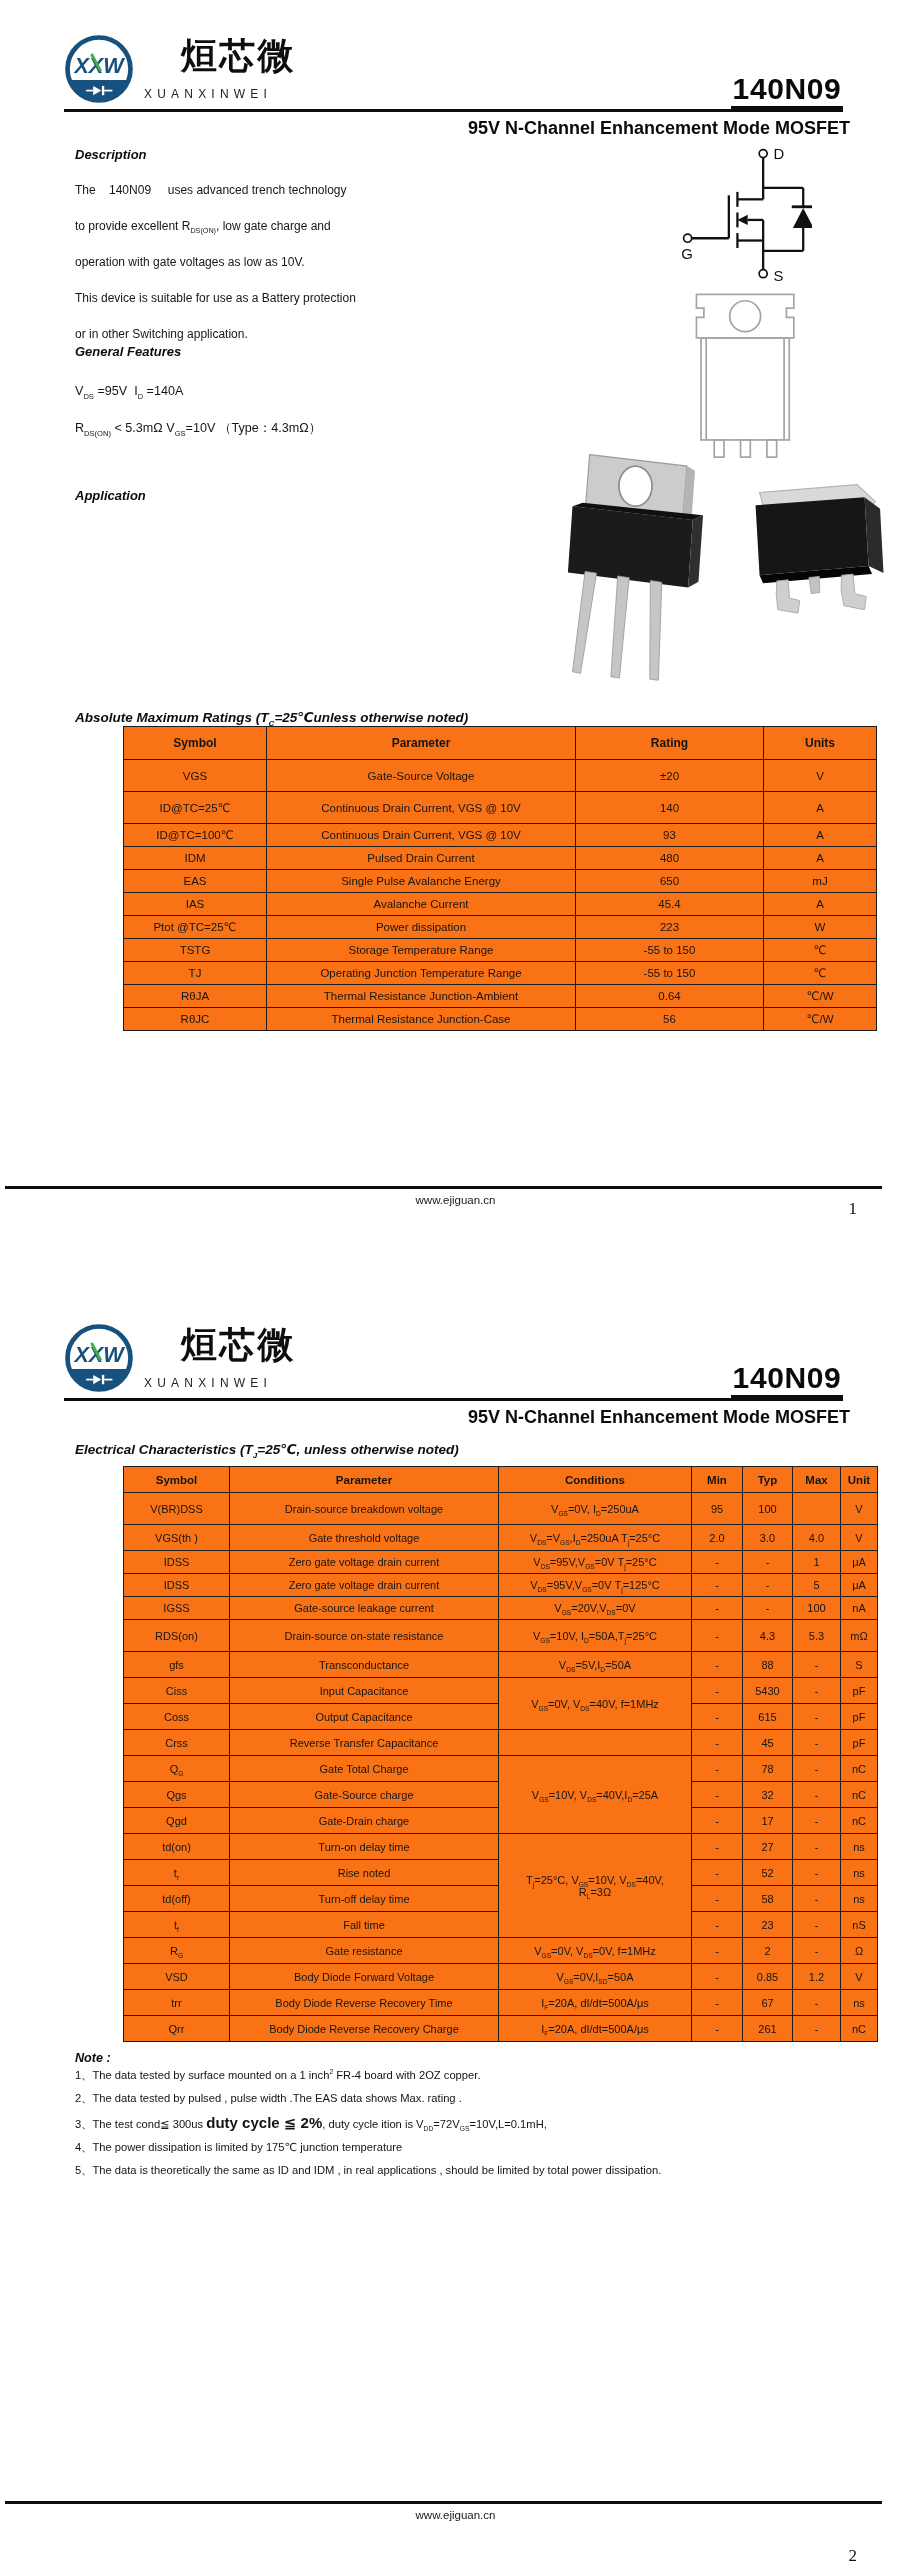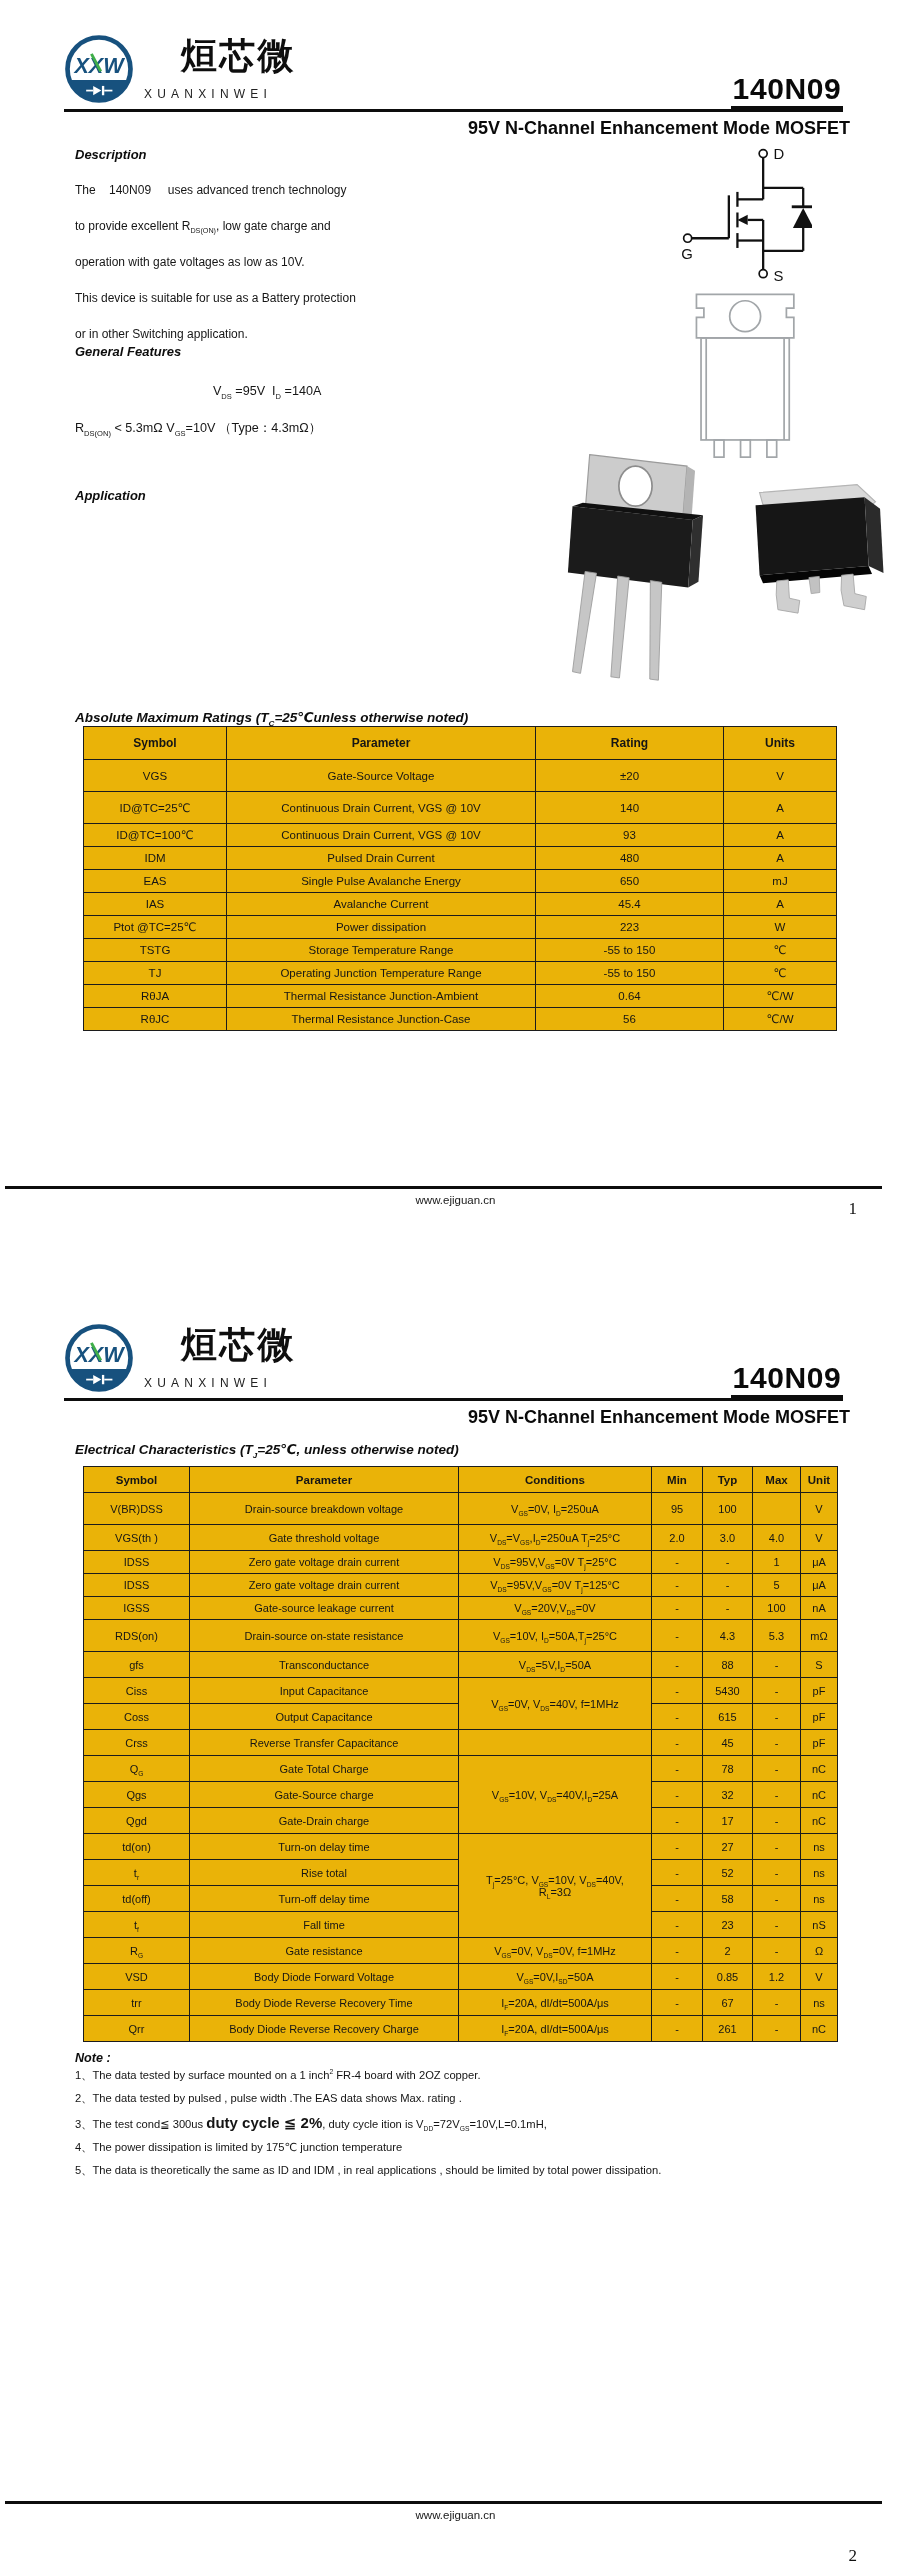--- a/index.html
+++ b/index.html
@@ -19,21 +19,21 @@
   
   .rule{position:absolute;height:2.9px;background:#0d0d0d;}
   .pn{position:absolute;right:68px;font-size:30px;font-weight:bold;line-height:32px;letter-spacing:0.6px;
       border-bottom:3.4px solid #0d0d0d;padding:0 1.7px 0.6px 1.7px;color:#0a0a0a;}
   .subtitle{position:absolute;right:61px;font-size:18px;font-weight:bold;color:#0a0a0a;}
 
   .h1{position:absolute;left:75px;font-size:13px;font-weight:bold;color:#0d0d0d;font-style:italic;}
   .bodytext{position:absolute;left:75px;font-size:12px;color:#161616;white-space:pre-wrap;}
 
   
-  table{border-collapse:collapse;table-layout:fixed;background:#eab308;}
+  table{border-collapse:collapse;table-layout:fixed;background:#f97316;margin-left:40px;}
   #abs-table,#elec-table{border:1.7px solid #111;}
   td,th{border:0.9px solid #1c1c1c;text-align:center;padding:0 2.3px;overflow:hidden;
         font-family:"Liberation Sans","DejaVu Sans",sans-serif;}
   #abs-table{width:753px;font-size:11.5px;}
   #abs-table thead tr{height:33px;}
   #abs-table thead th{font-size:12px;}
   #abs-table tbody tr{height:23px;}
   #abs-table tbody tr:nth-child(1),#abs-table tbody tr:nth-child(2){height:32px;}
   #elec-table{width:753px;font-size:11px;}
   #elec-table thead tr{height:26px;}
@@ -73,21 +73,21 @@
   </div>
 
   <div class="pn" style="top:73px;">140N09</div>
   <div class="rule" style="top:109px;left:64px;right:68px;"></div>
   <div class="subtitle" style="top:118px;">95V N-Channel Enhancement Mode MOSFET</div>
 
   <div class="h1" style="top:147px;">Description</div>
   <div class="bodytext" style="top:172px;line-height:36px;">The    140N09     uses advanced trench technology<br>to provide excellent R<sub>DS(ON)</sub>, low gate charge and<br>operation with gate voltages as low as 10V.<br>This device is suitable for use as a Battery protection<br>or in other Switching application.</div>
 
   <div class="h1" style="top:344px;">General Features</div>
-  <div class="bodytext" style="top:373px;line-height:37px;font-size:12.6px;text-align:right;">V<sub>DS</sub> =95V  I<sub>D</sub> =140A<br>R<sub>DS(ON)</sub> &lt; 5.3mΩ V<sub>GS</sub>=10V （Type：4.3mΩ）</div>
+  <div class="bodytext" style="top:373px;line-height:37px;font-size:12.6px;">V<sub>DS</sub> =95V  I<sub>D</sub> =140A<br>R<sub>DS(ON)</sub> &lt; 5.3mΩ V<sub>GS</sub>=10V （Type：4.3mΩ）</div>
 
   <div class="h1" style="top:488px;">Application</div>
 
   <svg class="abs" style="left:680px;top:145px;" width="132" height="143" viewBox="0 0 230 250">
     <g stroke="#111" stroke-width="4" fill="none">
       <circle cx="145" cy="15" r="7" stroke-width="3"></circle>
       <line x1="145" y1="22" x2="145" y2="95"></line>
       <line x1="145" y1="95" x2="100" y2="95"></line>
       <line x1="100" y1="82" x2="100" y2="108"></line>
       <line x1="100" y1="118" x2="100" y2="144"></line>
@@ -397,21 +397,21 @@
           <td>td(on)</td>
           <td>Turn-on delay time</td>
           <td rowspan="4">T<sub>j</sub>=25°C, V<sub>GS</sub>=10V, V<sub>DS</sub>=40V,<br>R<sub>L</sub>=3Ω</td>
           <td>-</td>
           <td>27</td>
           <td>-</td>
           <td>ns</td>
         </tr>
         <tr>
           <td>t<sub>r</sub></td>
-          <td>Rise total</td>
+          <td>Rise noted</td>
           <td>-</td>
           <td>52</td>
           <td>-</td>
           <td>ns</td>
         </tr>
         <tr>
           <td>td(off)</td>
           <td>Turn-off delay time</td>
           <td>-</td>
           <td>58</td>

